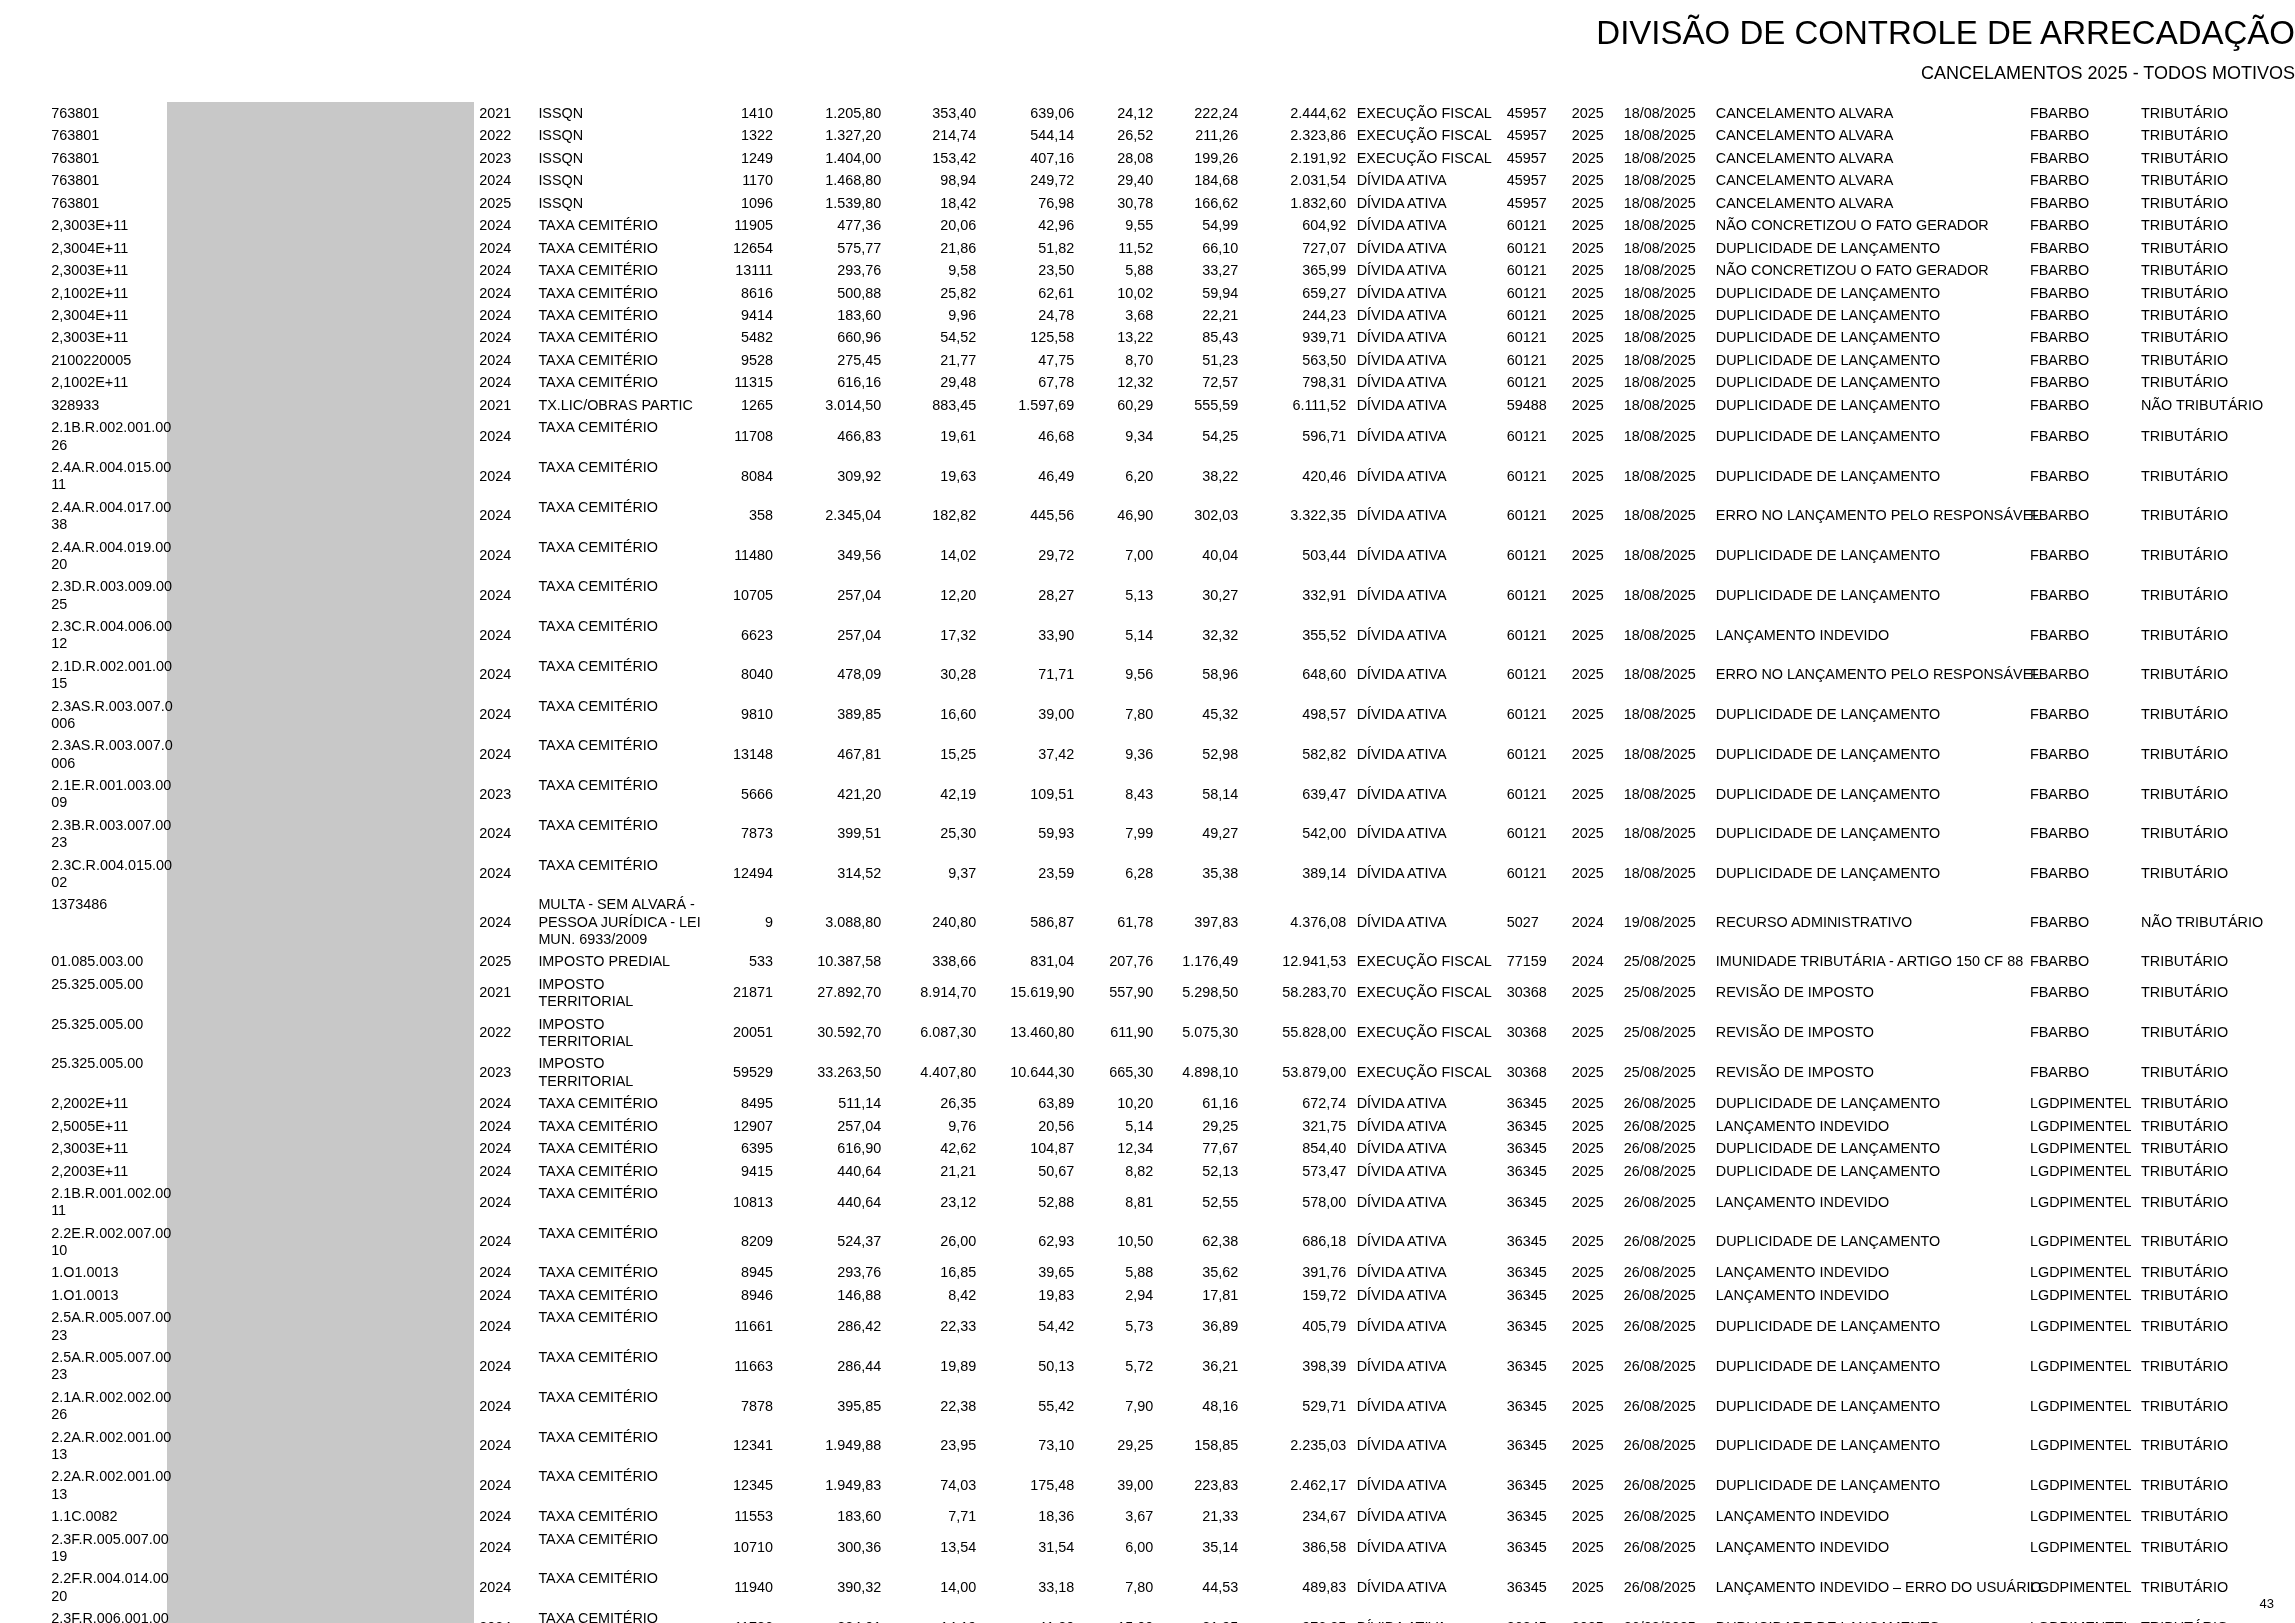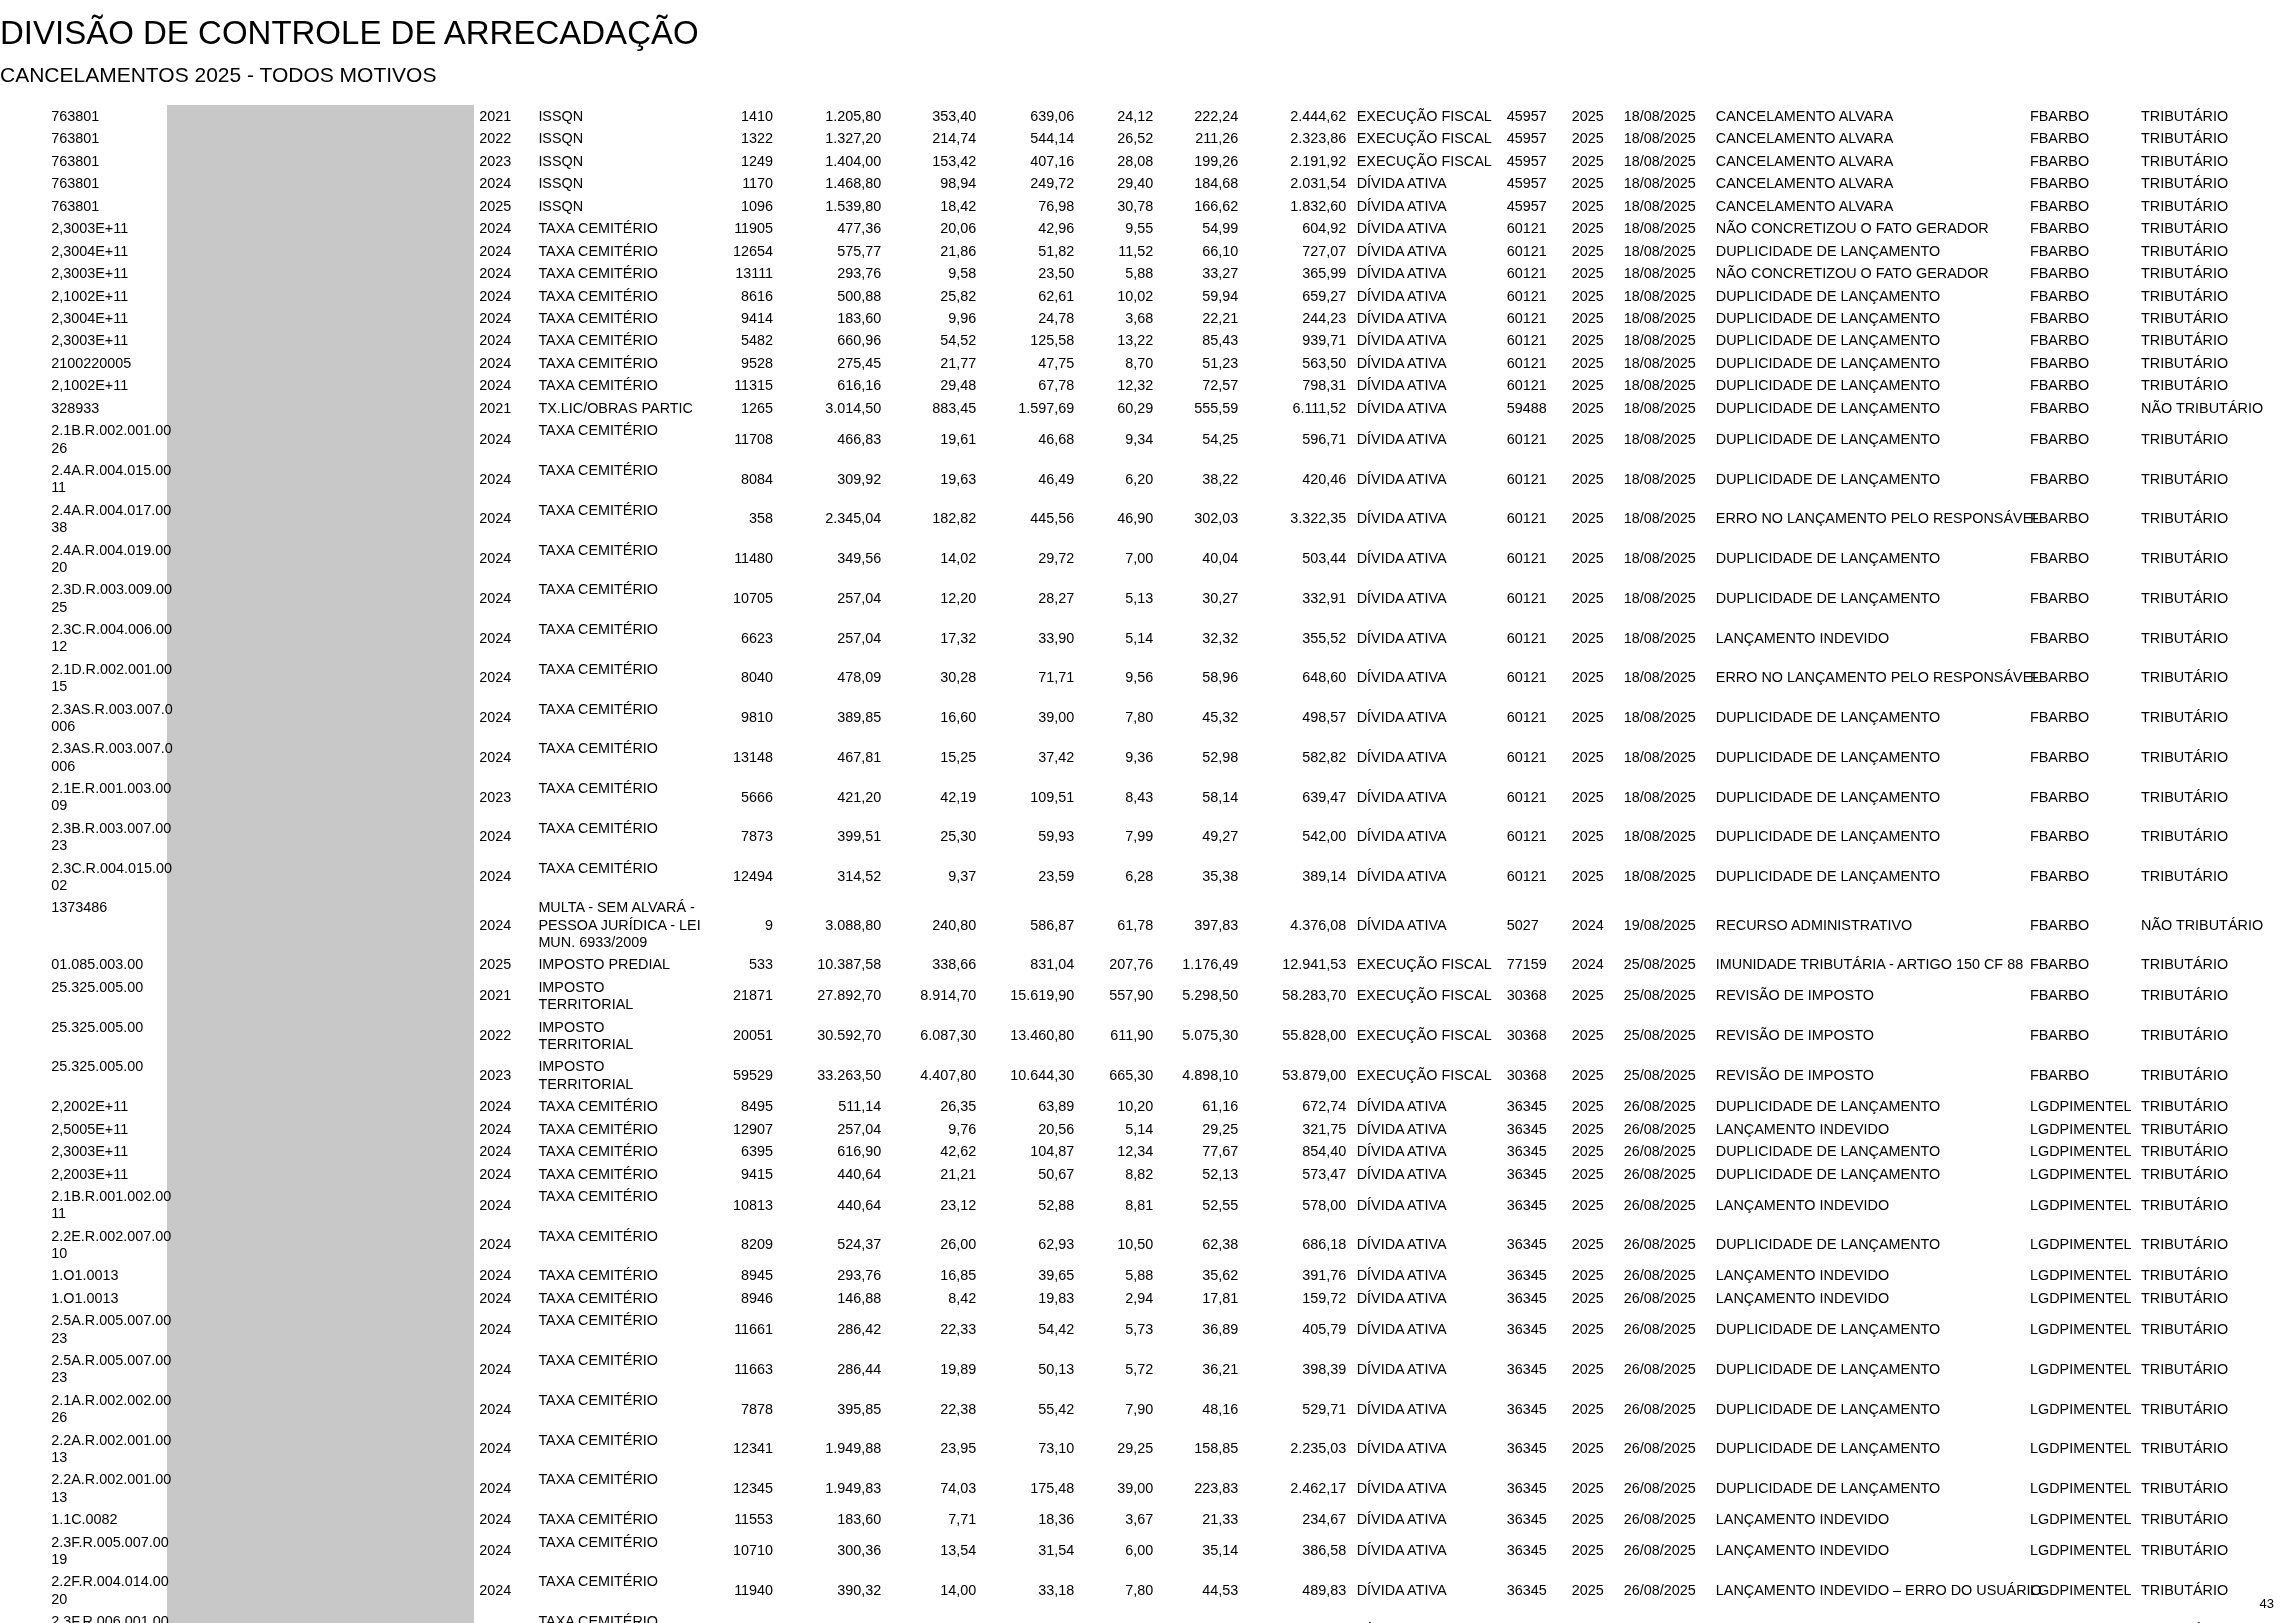--- a/index.html
+++ b/index.html
@@ -4,23 +4,23 @@
 <style>
   html,body{margin:0;padding:0;}
   body{
     width:2295px;height:1623px;
     background:#ffffff;
     font-family:"Liberation Sans", sans-serif;
     color:#000000;
     position:relative;
     overflow:hidden;
   }
-  .header{padding-top:14.4px;text-align:left;}
+  .header{padding-top:14.4px;text-align:right;}
   .title{font-size:33px;font-weight:400;margin:0 0 10.5px 0;letter-spacing:0px;}
-  .subtitle{font-size:21px;font-weight:400;margin:0 0 18.3px 0;}
+  .subtitle{font-size:18px;font-weight:400;margin:0 0 18.3px 0;}
   table.report{
     border-collapse:collapse;
     table-layout:fixed;
     width:2204px;
     margin-left:46px;
   }
   td{
     font-size:14.4px;
     line-height:1.2;
     padding:2.6px 5.2px;

